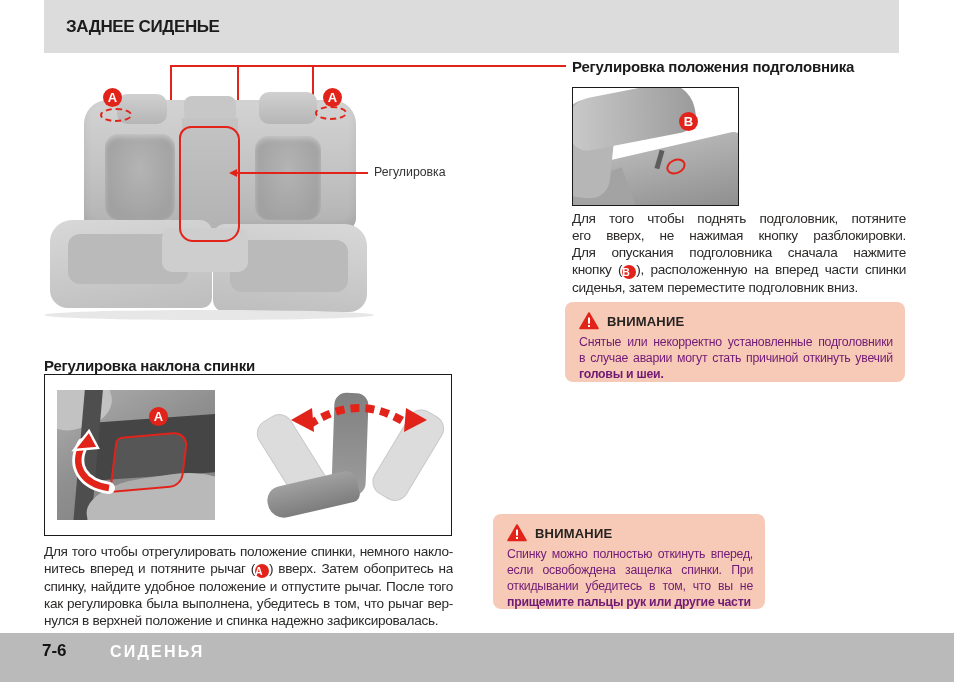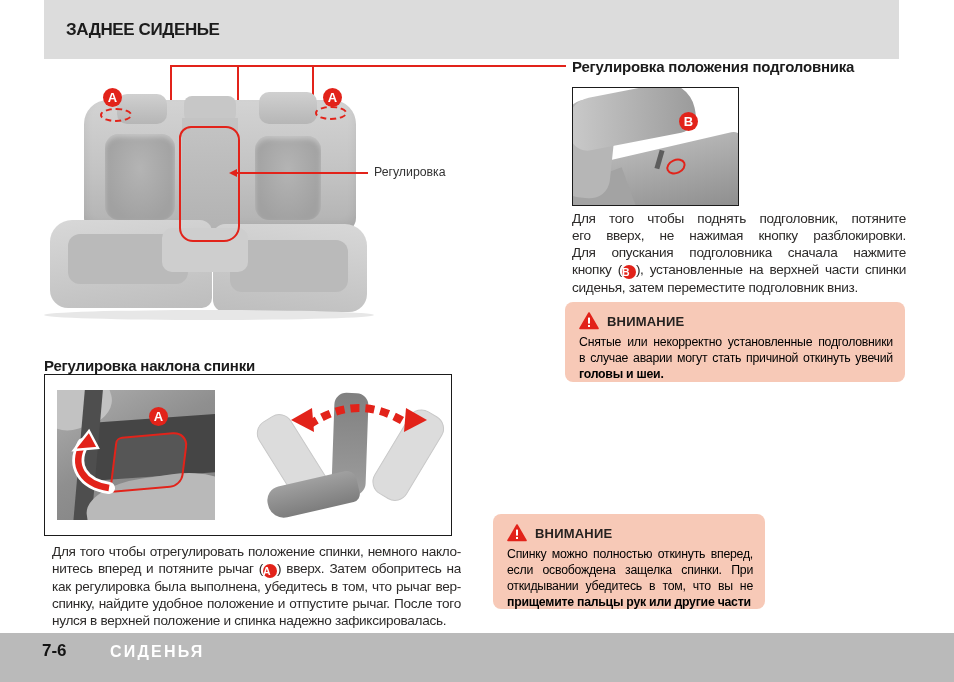--- a/index.html
+++ b/index.html
@@ -7,40 +7,40 @@
     --warn-bg:#f7c9b7;
     --header-bg:#dcdcdc;
     --footer-bg:#bababa;
   }
   html,body{margin:0;padding:0;background:#fff;}
   body{font-family:"Liberation Sans","DejaVu Sans",sans-serif;color:#2a2a2a;}
   #canvas{position:relative;width:954px;height:682px;background:#fff;overflow:hidden;}
   .abs{position:absolute;}
 
   
-  .header-bar{left:44px;top:0;width:855px;height:59px;background:var(--header-bg);display:flex;align-items:center;}
+  .header-bar{left:44px;top:0;width:855px;height:53px;background:var(--header-bg);display:flex;align-items:center;}
   .header-title{margin-left:22px;font-size:17px;font-weight:bold;letter-spacing:-0.4px;color:#1c1c1c;}
   .footer-bar{left:0;top:633px;width:954px;height:49px;background:var(--footer-bg);}
   .footer-page{left:42px;top:641px;font-size:17px;font-weight:bold;color:#141414;}
   .footer-chapter{left:110px;top:643px;font-size:16px;font-weight:bold;color:#ffffff;letter-spacing:2.2px;}
 
   
   .sec-heading{font-size:15px;font-weight:bold;letter-spacing:-0.2px;color:#1b1b1b;white-space:nowrap;}
   .para{font-size:13.6px;line-height:17px;letter-spacing:-0.3px;color:#2c2a29;}
   .pline{white-space:nowrap;overflow:hidden;text-align:justify;text-align-last:justify;}
   .pline.pl-last{text-align-last:left;}
   .inline-badge{display:inline-block;width:14px;height:14px;border-radius:50%;background:var(--red);
     color:#fff;font-size:10.5px;font-weight:bold;line-height:14px;text-align:center;
     vertical-align:-2px;letter-spacing:0;}
 
   
   .warn-box{background:var(--warn-bg);border-radius:8px;}
   .warn-head{display:flex;align-items:center;gap:8px;padding:10px 12px 0 14px;}
   .warn-title{font-size:13px;font-weight:bold;color:#262220;letter-spacing:0.2px;}
-  .warn-lines{padding:5px 12px 10px 14px;font-size:12.3px;line-height:15.9px;letter-spacing:-0.25px;color:#000000;}
+  .warn-lines{padding:5px 12px 10px 14px;font-size:12.3px;line-height:15.9px;letter-spacing:-0.25px;color:#701a75;}
   .warn-lines .tline{white-space:nowrap;overflow:hidden;text-align:justify;text-align-last:justify;}
   .warn-lines .tline:last-child{text-align-last:left;font-weight:bold;}
 
   
   .badge{width:19px;height:19px;border-radius:50%;background:var(--red);color:#fff;font-weight:bold;
     font-size:13px;line-height:19px;text-align:center;}
   .dash-ellipse{width:28px;height:10px;border:2px dashed var(--red);border-radius:50%;}
   .conn{background:var(--red);}
   .conn-arrow{width:0;height:0;border-left:4px solid transparent;border-right:4px solid transparent;
     border-top:8px solid var(--red);}
@@ -165,45 +165,45 @@
       <div class="abs mid-back"></div>
       <div class="abs diag-cushion"></div>
       <svg class="abs" style="left:18px;top:2px;" width="140" height="50" viewBox="0 0 140 50">
         <path d="M20 38 Q70 4 120 38" fill="none" stroke="#e2231a" stroke-width="8" stroke-dasharray="9 6"></path>
         <polygon points="2,33 23,21 25,45" fill="#e2231a"></polygon>
         <polygon points="138,33 117,21 115,45" fill="#e2231a"></polygon>
       </svg>
     </div>
   </div>
 
-  <div class="abs para" style="left:44px;top:543px;width:409px;margin-left:8px;">
+  <div class="abs para" style="left:44px;top:543px;width:409px;">
     <div class="pline">Для того чтобы отрегулировать положение спинки, немного накло-</div>
     <div class="pline"><span>нитесь вперед и потяните рычаг (</span><span class="inline-badge">A</span><span>) вверх. Затем обопритесь на</span></div>
+    <div class="pline">спинку, найдите удобное положение и отпустите рычаг. После того</div>
     <div class="pline">как регулировка была выполнена, убедитесь в том, что рычаг вер-</div>
-    <div class="pline">спинку, найдите удобное положение и отпустите рычаг. После того</div>
     <div class="pline pl-last">нулся в верхней положение и спинка надежно зафиксировалась.</div>
   </div>
 
   <div class="abs sec-heading" style="left:572px;top:58px;text-align:center;">Регулировка положения подголовника</div>
 
   <div class="abs fig-box headrest-photo">
     <div class="abs hr-shoulder"></div>
     <div class="abs hr-edge"></div>
     <div class="abs hr-body"></div>
     <div class="abs hr-band"></div>
     <div class="abs hr-stem"></div>
     <div class="abs hr-ellipse"></div>
     <div class="abs badge" style="left:106px;top:24px;">B</div>
   </div>
 
   <div class="abs para" style="left:572px;top:210px;width:334px;">
     <div class="pline">Для того чтобы поднять подголовник, потяните</div>
     <div class="pline">его вверх, не нажимая кнопку разблокировки.</div>
     <div class="pline">Для опускания подголовника сначала нажмите</div>
-    <div class="pline"><span>кнопку (</span><span class="inline-badge">B</span><span>), установленные на верхней части спинки</span></div>
+    <div class="pline"><span>кнопку (</span><span class="inline-badge">B</span><span>), расположенную на вперед части спинки</span></div>
     <div class="pline pl-last">сиденья, затем переместите подголовник вниз.</div>
   </div>
 
   <div class="abs warn-box" style="left:565px;top:302px;width:340px;height:80px;">
     <div class="warn-head">
       <svg width="20" height="18" viewBox="0 0 20 18">
         <path d="M10 1 L19 16.5 H1 Z" fill="#e2231a" stroke="#e2231a" stroke-width="1.6" stroke-linejoin="round"></path>
         <rect x="9" y="5.6" width="2" height="6" fill="#ffffff"></rect>
         <rect x="9" y="13" width="2" height="2" fill="#ffffff"></rect>
       </svg>

